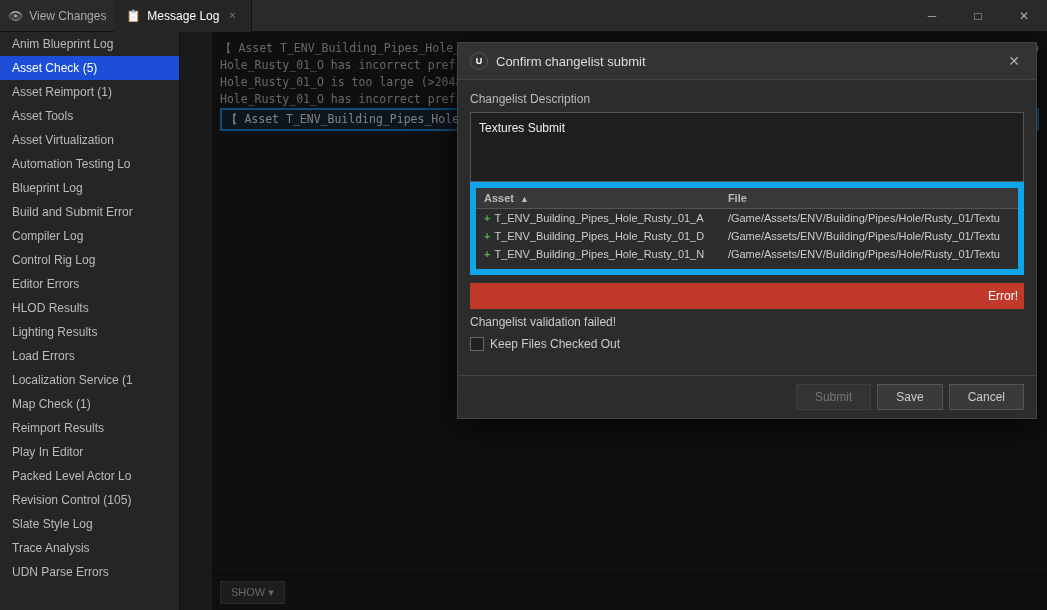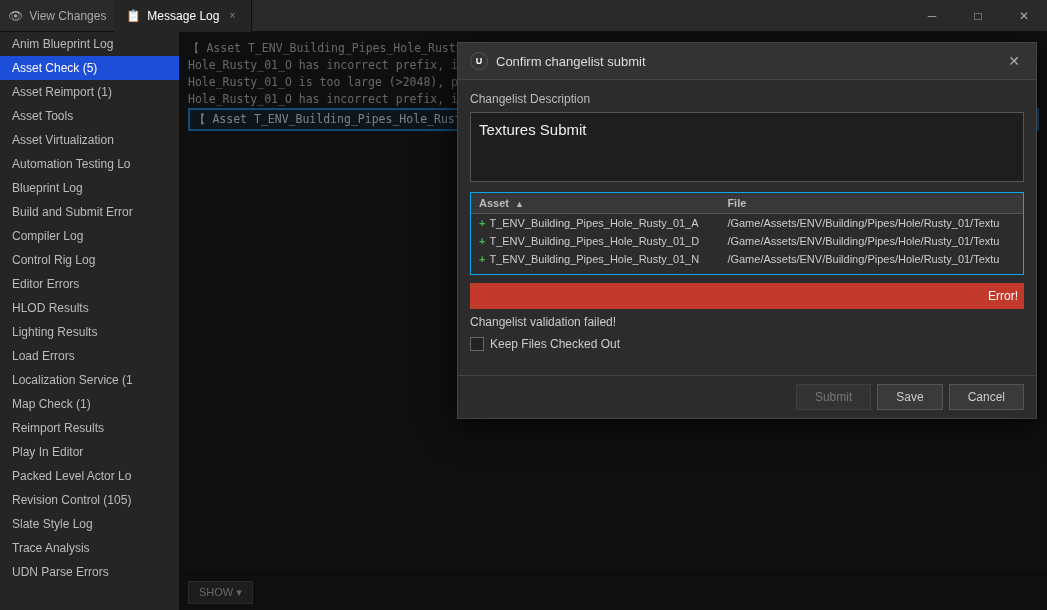--- a/index.html
+++ b/index.html
@@ -65,20 +65,21 @@
       justify-content: center;
       color: #aaa;
       font-size: 12px;
       cursor: pointer;
     }
 
     
     .main-layout {
       display: flex;
       height: calc(610px - 32px);
+      gap: 32px;
     }
 
     
     .sidebar {
       width: 180px;
       background: #252525;
       border-right: 1px solid #111;
       overflow-y: auto;
       flex-shrink: 0;
     }
@@ -191,22 +192,21 @@
       font-size: 12px;
       color: #bbb;
       margin-bottom: 6px;
     }
     .text-area-box {
       background: #1e1e1e;
       border: 1px solid #555;
       padding: 8px;
       min-height: 70px;
       color: #eee;
-      font-size: 15px;
-      margin-bottom: 10px;
+      font-size: 12px;
     }
     .file-table {
       width: 100%;
       border-collapse: collapse;
       font-size: 11px;
       margin-bottom: 6px;
     }
     .file-table th {
       background: #383838;
       color: #bbb;
@@ -229,21 +229,21 @@
     }
     .sort-arrow {
       font-size: 9px;
       margin-left: 3px;
     }
     .asset-col { width: 45%; }
     .file-col { width: 55%; }
     .table-container {
       max-height: 110px;
       overflow: hidden;
-      border: 1px solid #0ea5e9;
+      border: 6px solid #0ea5e9;
       margin-bottom: 8px;
     }
     .error-bar {
       background: #c0392b;
       color: #fff;
       text-align: right;
       padding: 6px;
       font-size: 12px;
       margin-bottom: 6px;
     }

